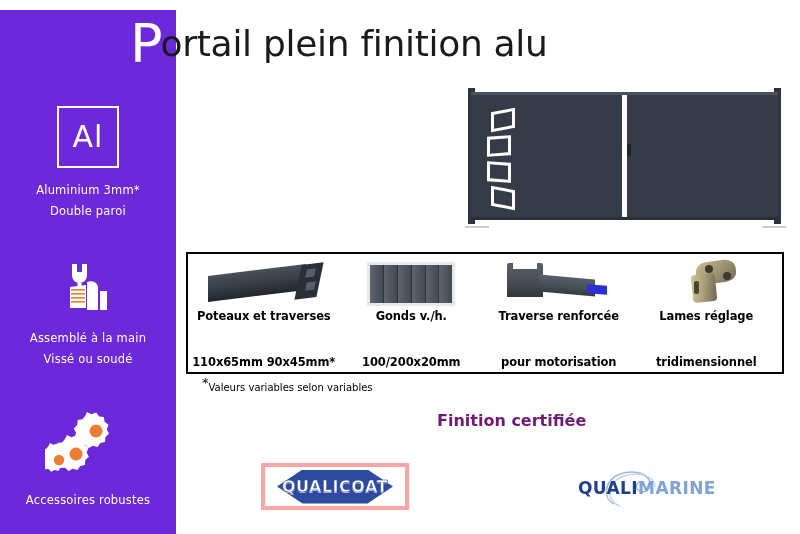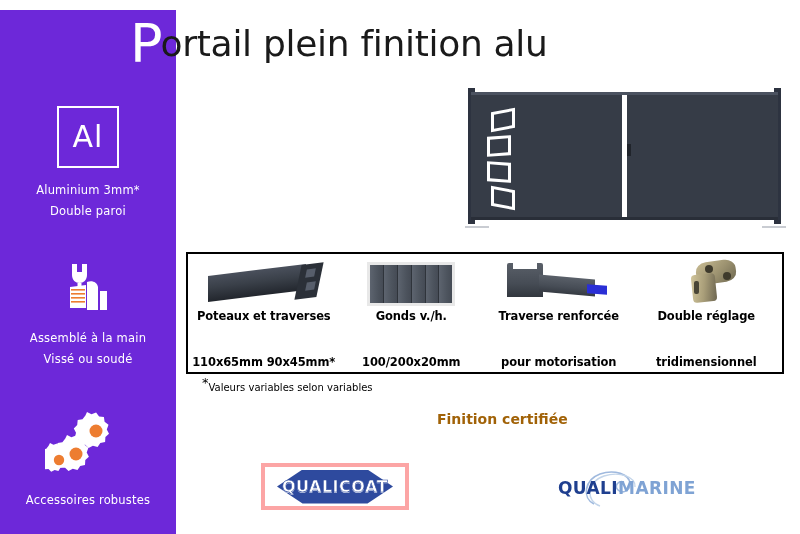--- a/index.html
+++ b/index.html
@@ -328,23 +328,23 @@
   .footnote .star {
     font-size: 13px;
     vertical-align: super;
     line-height: 0;
   }
   .cert-title {
     position: absolute;
     left: 437px;
     top: 411px;
     font-family: "DejaVu Sans", sans-serif;
-    font-size: 14px;
+    font-size: 16px;
     font-weight: 700;
-    color: #a16207;
+    color: #701a75;
     white-space: nowrap;
   }
 
   
   .qualicoat {
     position: absolute;
     left: 261px;
     top: 439px;
     width: 148px;
     height: 47px;
@@ -374,21 +374,21 @@
     font-size: 16px;
     font-weight: 700;
     letter-spacing: .5px;
     color: #ffffff;
     -webkit-text-stroke: 0.6px #2e4a9e;
     text-shadow: 0 1px 0 #c6cfe6;
   }
 
   .qualimarine {
     position: absolute;
-    left: 552px;
+    left: 572px;
     top: 466px;
     width: 160px;
     height: 44px;
   }
   .qualimarine .swirl {
     position: absolute;
     left: 28px;
     top: -2px;
     width: 104px;
     height: 44px;
@@ -534,21 +534,21 @@
     <div class="feature">
       <div class="feature-art">
         <div class="art-hinge">
           <div class="plate"></div>
           <div class="barrel"></div>
           <div class="screws"></div>
           <div class="hole1"></div>
           <div class="hole2"></div>
         </div>
       </div>
-      <div class="feature-label">Double réglage</div>
+      <div class="feature-label">Lames réglage</div>
       <div class="feature-sub">tridimensionnel</div>
     </div>
 
   </div>
 </div>
 
 <div class="footnote">
   <span class="star">*</span><span>Valeurs variables selon variables</span>
 </div>
 

